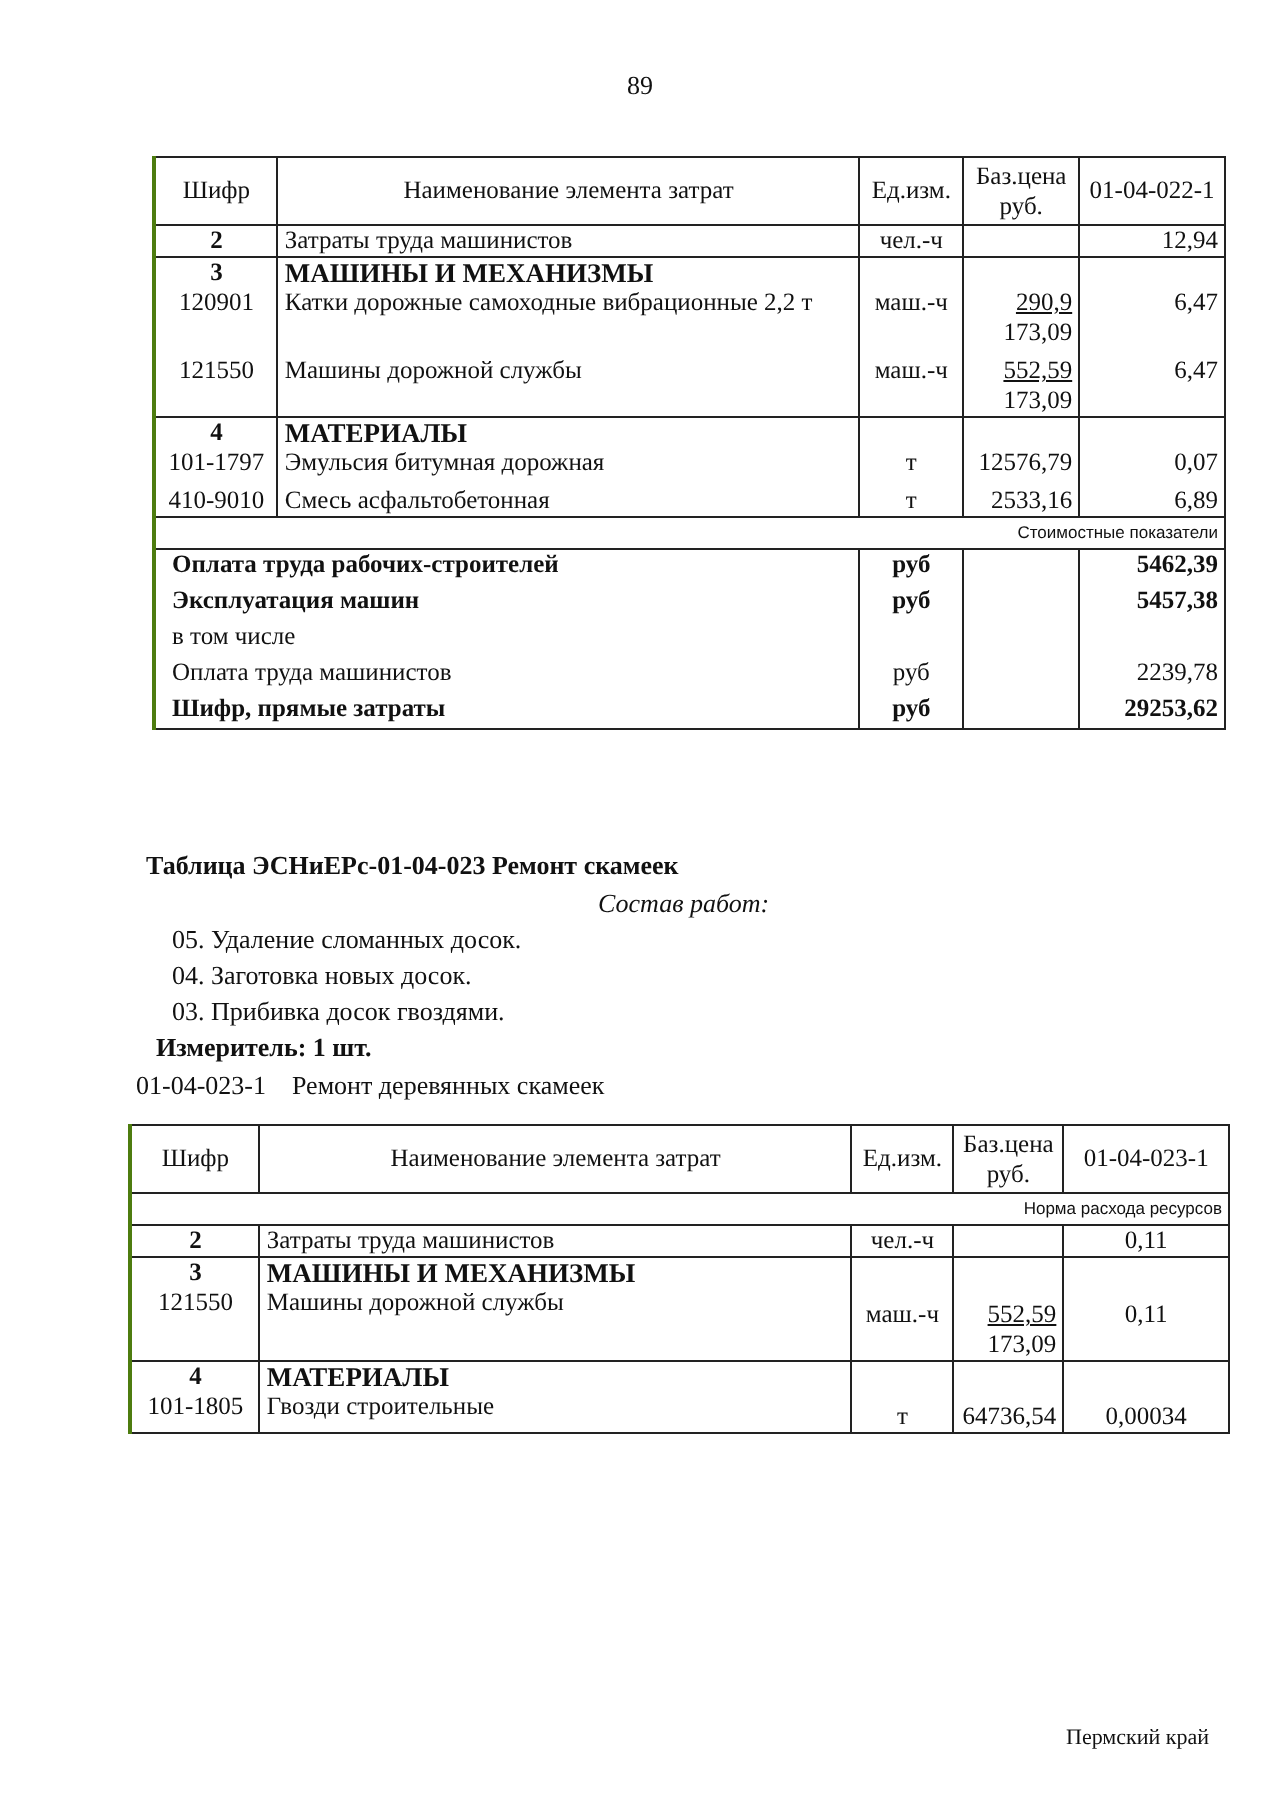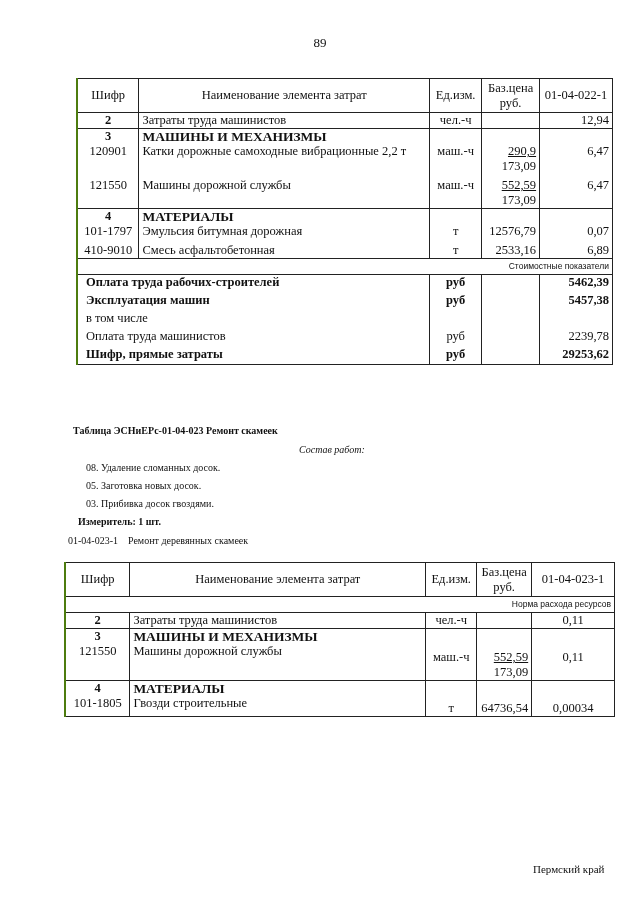--- a/index.html
+++ b/index.html
@@ -13,21 +13,21 @@
   .bt { border-top: 1px solid #222; }
   .bb { border-bottom: 1px solid #222; }
   .c { text-align: center; }
   .r { text-align: right; }
   .b { font-weight: bold; }
   .u { text-decoration: underline; text-align: center; }
   .small { font-family: "Liberation Sans", sans-serif; font-size: 8.5px; }
   .hdr td { vertical-align: middle; }
   #t1 { top: 78px; left: 76px; width: 537px; }
   #t2 { top: 562px; left: 64px; width: 551px; }
-  .txt { position: absolute; font-size: 10px; white-space: nowrap; }
+  .txt { position: absolute; font-size: 13px; white-space: nowrap; }
   .footer { position: absolute; top: 863px; left: 533px; font-size: 11px; }
 </style>
 </head>
 <body>
 
 <div class="page-num">89</div>
 
 <table id="t1">
   <colgroup>
       <col style="width:62px">
@@ -124,22 +124,22 @@
     <td colspan="2" class="bl br bb b" style="padding-left:8px">Шифр, прямые затраты</td>
     <td class="br bb c b">руб</td>
     <td class="br bb"></td>
     <td class="br bb r b">29253,62</td>
   </tr>
 </tbody>
   </table>
 
 <div class="txt b" style="top:425px; left:73px;">Таблица  ЭСНиЕРс-01-04-023  Ремонт скамеек</div>
 <div class="txt" style="top:444px; left:299px; font-style:italic;">Состав работ:</div>
-<div class="txt" style="top:462px; left:86px;">08. Удаление сломанных досок.</div>
-<div class="txt" style="top:480px; left:86px;">05. Заготовка новых досок.</div>
+<div class="txt" style="top:462px; left:86px;">05. Удаление сломанных досок.</div>
+<div class="txt" style="top:480px; left:86px;">04. Заготовка новых досок.</div>
 <div class="txt" style="top:498px; left:86px;">03. Прибивка досок гвоздями.</div>
 <div class="txt b" style="top:516px; left:78px;">Измеритель: 1 шт.</div>
 <div class="txt" style="top:535px; left:68px; white-space:pre;">01-04-023-1    Ремонт деревянных скамеек</div>
 
 <table id="t2">
   <colgroup>
       <col style="width:65px">
       <col style="width:297px">
       <col style="width:51px">
       <col style="width:55px">

